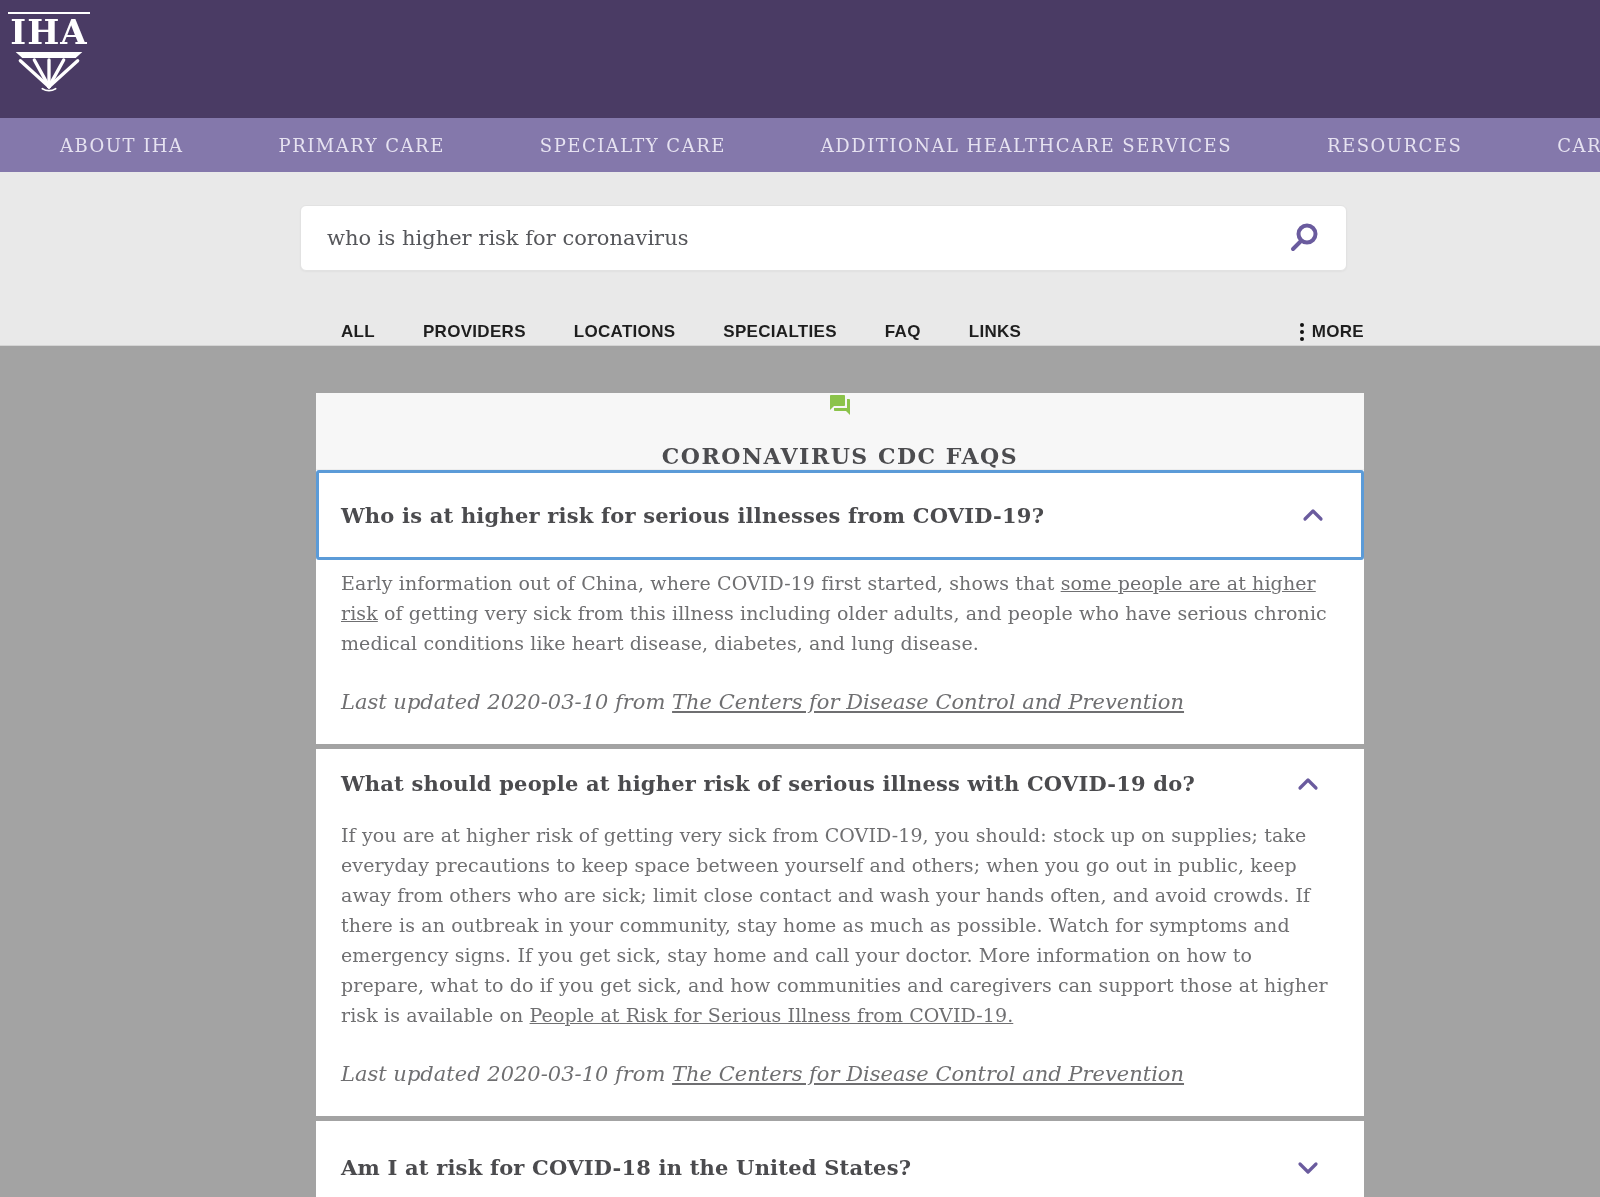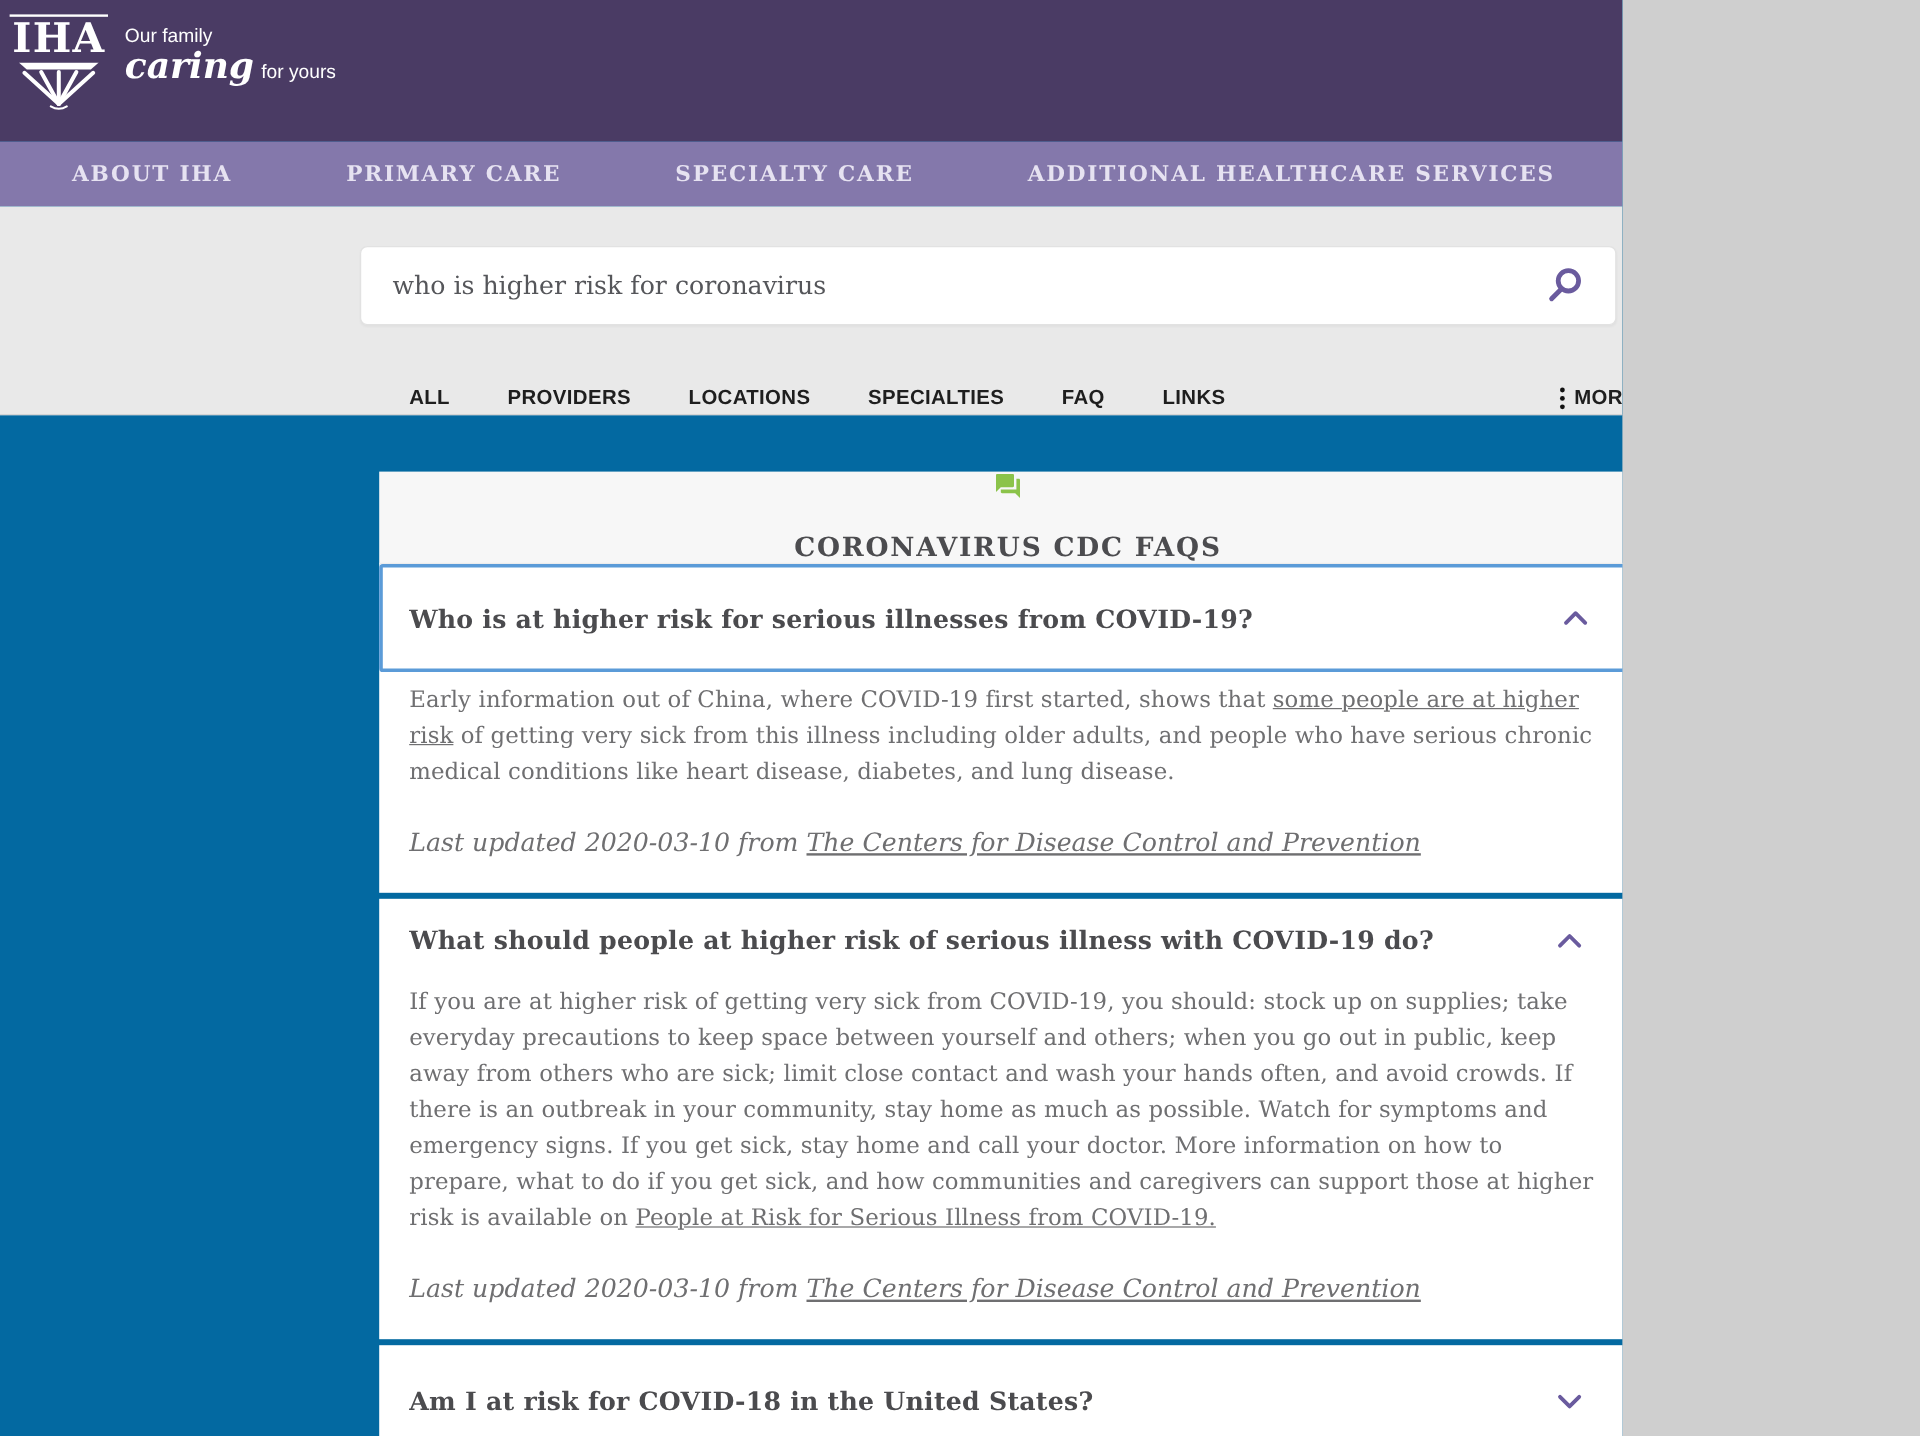--- a/index.html
+++ b/index.html
@@ -1,19 +1,19 @@
 <!DOCTYPE html>
 <html><head>
 <meta charset="utf-8">
 <style>
   * { margin:0; padding:0; box-sizing:border-box; }
   body { background:#cfcfcf; }
   .page {
-    position:relative; width:1352px; height:1197px; overflow:hidden;
-    background:#0369a1; font-family:"DejaVu Serif","Liberation Serif",serif;
+    position:relative; width:1600px; height:1197px; overflow:hidden;
+    background:#a3a3a3; font-family:"DejaVu Serif","Liberation Serif",serif;
   }
   
   .site-header {
     position:absolute; top:0; left:0; width:100%; height:118px;
     background:#4a3b64;
   }
   .logo { position:absolute; left:12px; top:12px; display:flex; align-items:flex-start; gap:18px; cursor:pointer; }
   .logo-mark { display:flex; flex-direction:column; align-items:center; width:74px; }
   .logo-acronym {
     color:#fff; font-family:"DejaVu Serif",serif; font-weight:700;
@@ -23,21 +23,21 @@
   .logo-fan { margin-top:2px; }
   .logo-tagline { color:#fff; font-family:"Liberation Sans",sans-serif; padding-top:10px; }
   .tagline-line1 { font-size:16px; }
   .tagline-line2 { display:flex; align-items:baseline; gap:6px; margin-top:-2px; }
   .tagline-script { font-family:"DejaVu Serif",serif; font-style:italic; font-weight:700; font-size:30px; }
   .tagline-suffix { font-size:16px; }
   
   .main-nav {
     position:absolute; top:118px; left:0; width:100%; height:54px;
     background:#8478ab; display:flex; align-items:center;
-    padding-left:60px; gap:95px; white-space:nowrap; overflow:hidden;font-weight:bold;
+    padding-left:60px; gap:95px; white-space:nowrap; overflow:hidden;
   }
   .nav-item {
     color:#e6e2f1; font-size:18px; letter-spacing:1.5px; cursor:pointer;
     font-family:"DejaVu Serif",serif;
   }
   
   .search-zone {
     position:absolute; top:172px; left:0; width:100%; height:174px;
     background:#e9e9e9; border-bottom:1px solid #d4d4d4;
   }
@@ -109,27 +109,20 @@
           <g stroke="#ffffff" stroke-width="5" stroke-linecap="round">
             <line x1="50" y1="52" x2="7" y2="13"></line>
             <line x1="50" y1="52" x2="28" y2="12"></line>
             <line x1="50" y1="52" x2="50" y2="12"></line>
             <line x1="50" y1="52" x2="72" y2="12"></line>
             <line x1="50" y1="52" x2="93" y2="13"></line>
           </g>
           <path d="M40,55 Q50,61 60,55" stroke="#ffffff" stroke-width="2.5" fill="none" stroke-linecap="round"></path>
         </svg>
       </div>
-      <div class="logo-tagline">
-        <div class="tagline-line1">Our family</div>
-        <div class="tagline-line2">
-          <span class="tagline-script">caring</span>
-          <span class="tagline-suffix">for yours</span>
-        </div>
-      </div>
     </div>
   </div>
 
   <div class="main-nav">
     <span class="nav-item">ABOUT IHA</span>
     <span class="nav-item">PRIMARY CARE</span>
     <span class="nav-item">SPECIALTY CARE</span>
     <span class="nav-item">ADDITIONAL HEALTHCARE SERVICES</span>
     <span class="nav-item">RESOURCES</span>
     <span class="nav-item">CAR</span>

